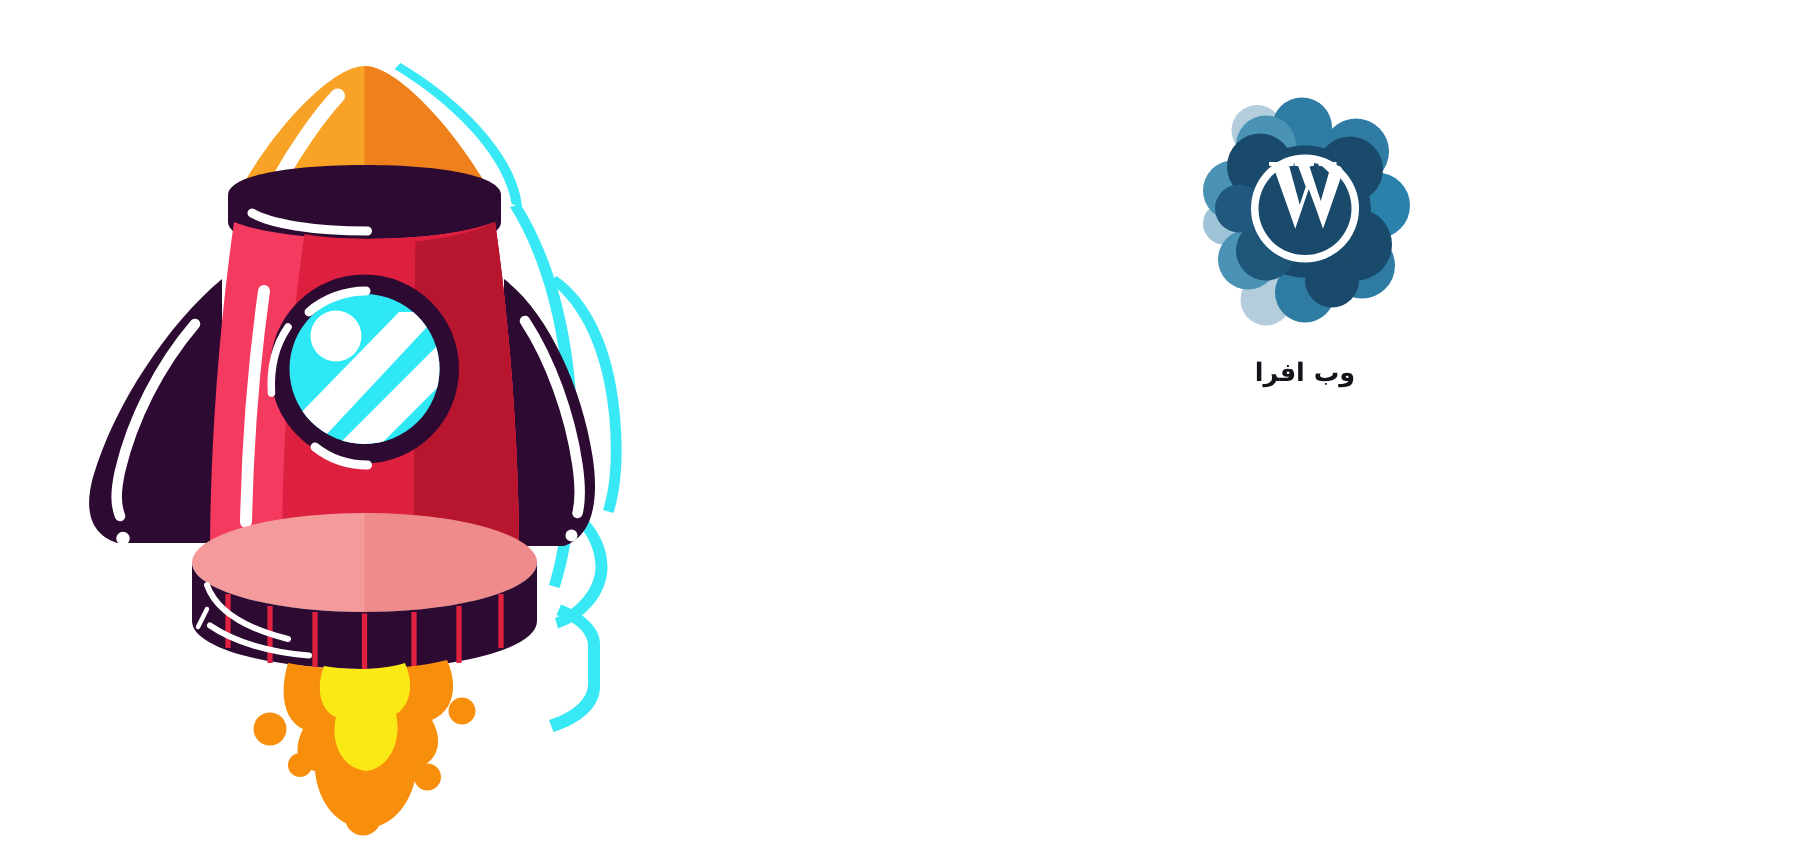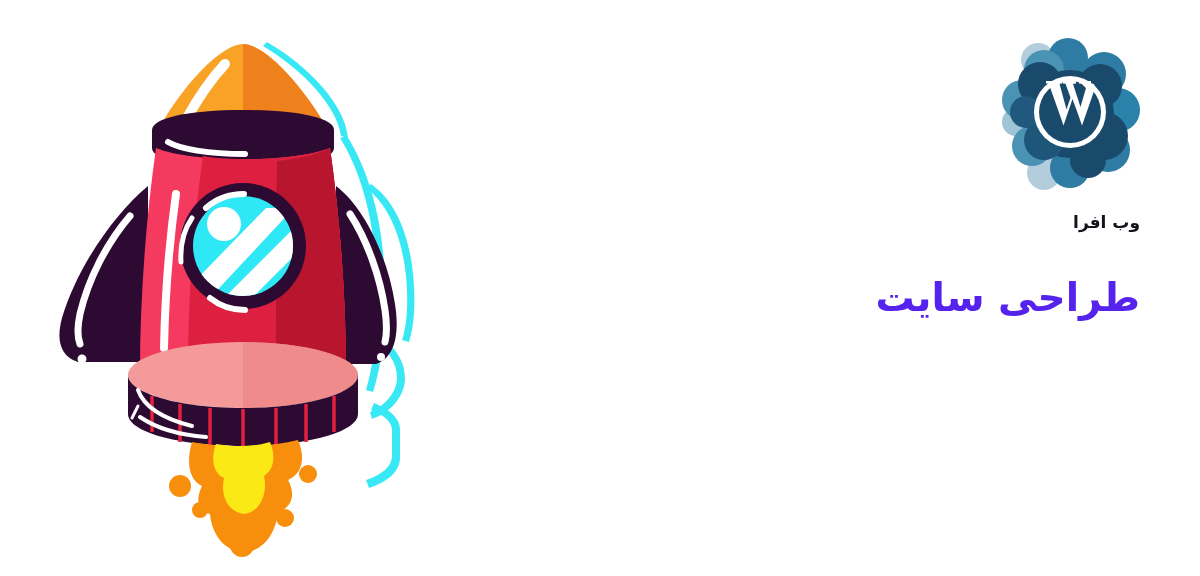--- a/index.html
+++ b/index.html
@@ -27,26 +27,26 @@
     top: 18px;
     width: 420px;
     height: 545px;
   }
   .rocket-art svg { display: block; width: 100%; height: 100%; }
 
   
   .brand-col {
     position: absolute;
     left: 600px;
-    top: 18px;
+    top: 45px;
     width: 540px;
     height: 420px;
     display: flex;
     flex-direction: column;
-    align-items: flex-end;
+    align-items: center;
   }
   .wp-logo {
     width: 140px;
     height: 160px;
     margin-top: 18px;
   }
   .wp-logo svg { display: block; width: 100%; height: 100%; }
 
   .brand-name {
     margin-top: 16px;
@@ -227,18 +227,17 @@
                    L63 45 L63 47.5 L65.5 47.8 L70.5 61.5 L66.5 73.5 L59.5 47.8 L62.5 47.5 L62.5 45
                    L46 45 L46 47.5 L48.8 47.8 L59.5 78 L63.5 89.5 L72.5 63 L78 78 L82 89.5
                    L93 58 C95 52 95.5 48.5 93 47.8 L91 47.5 L91 45 L79 45 L79 47.5 L81.5 47.8
                    L86 52 L80.5 71 L73 48 L76 47.5 L76 45 Z"></path>
         </g>
       </svg>
     </div>
 
     <div class="brand-name">وب افرا</div>
 
-    <div class="headline">طراحی سایت</div>
 
 
   </div>
 
 </div>
 
 </body></html>

